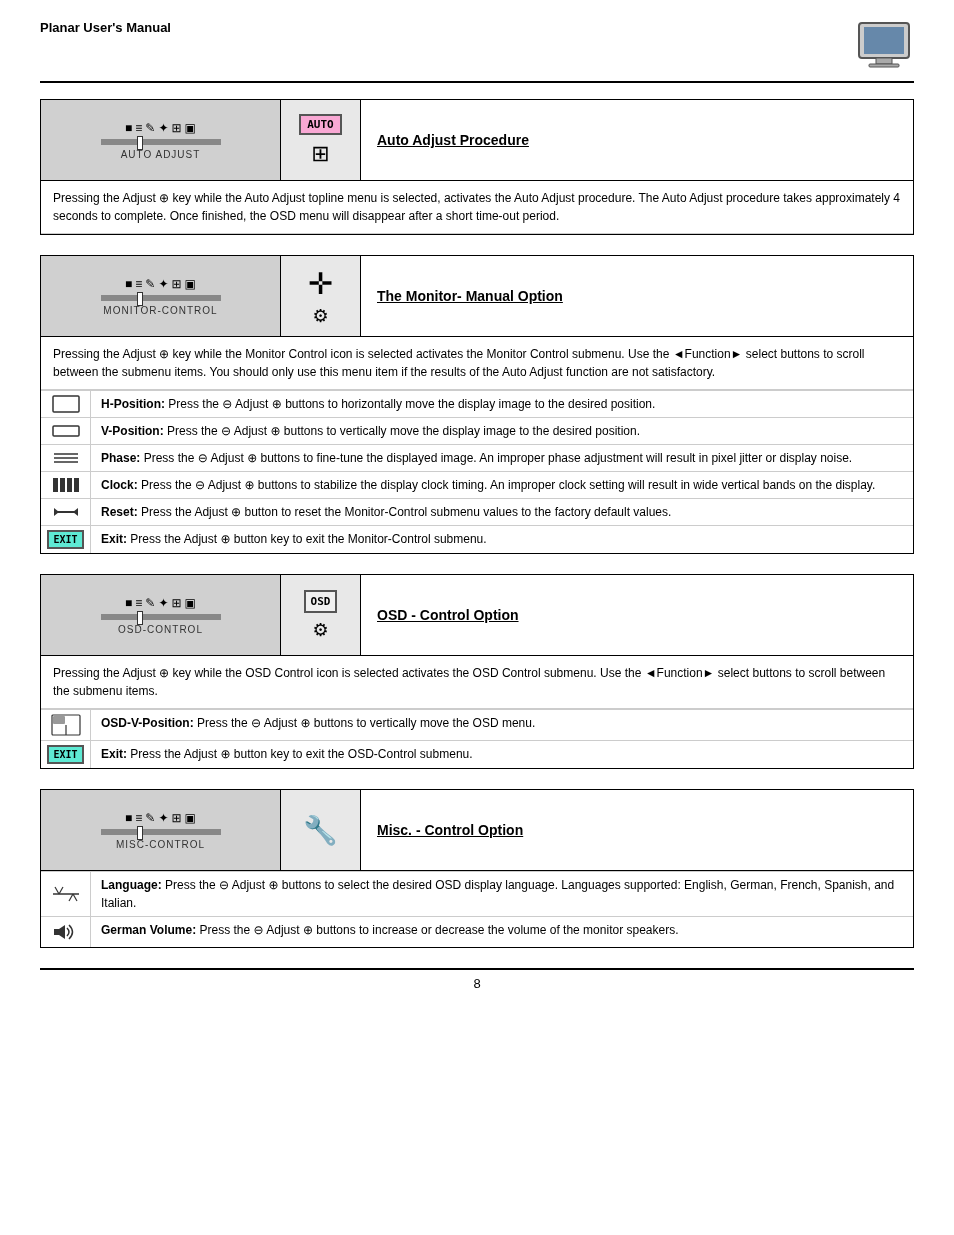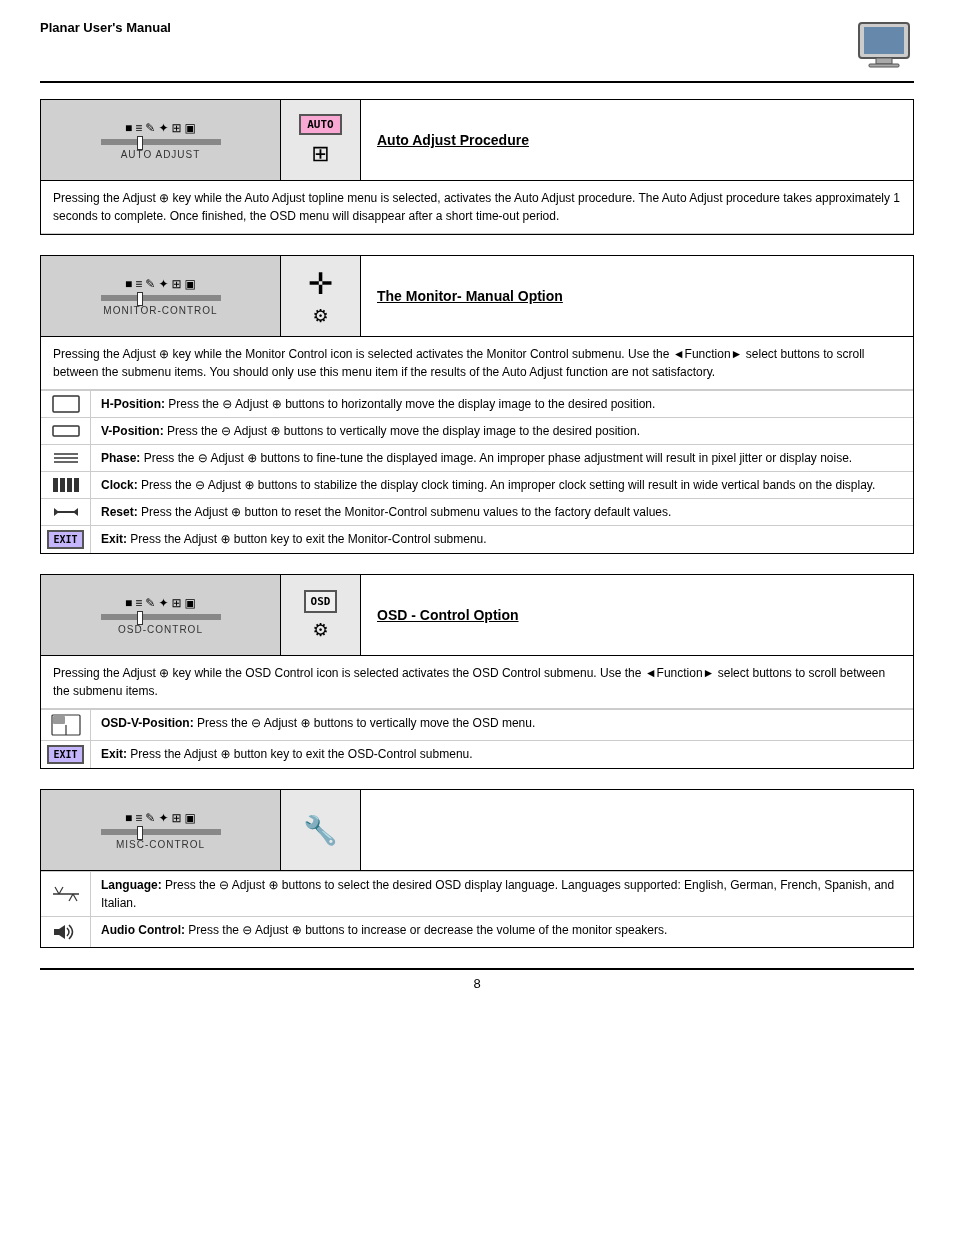--- a/index.html
+++ b/index.html
@@ -108,21 +108,21 @@
       border-top: 2px solid #000;
       padding-top: 6px;
       font-size: 13px;
     }
     b { font-weight: bold; }
     .icon-box {
       border: 2px solid #555;
       padding: 2px 4px;
       font-size: 11px;
       font-family: monospace;
-      background: #c4b5fd;
+      background: #5eead4;
     }
     .auto-icon {
       font-size: 11px;
       font-weight: bold;
       border: 2px solid #555;
       padding: 2px 6px;
       background: #f9a8d4;
       font-family: monospace;
     }
     .osd-bar-icons {
@@ -178,21 +178,21 @@
     </div>
     <div class="section-icon-col">
       <div class="auto-icon">AUTO</div>
       <div style="font-size:22px;margin-top:6px;">⊞</div>
     </div>
     <div class="section-title-col">
       <span class="section-title-text">Auto Adjust Procedure</span>
     </div>
   </div>
   <div class="section-body">
-    <span>Pressing the Adjust ⊕ key while the Auto Adjust topline menu is selected, activates the Auto Adjust procedure.  The Auto Adjust procedure takes approximately 1 seconds to complete.  Once finished, the OSD menu will disappear after a short time-out period.</span>
+    <span>Pressing the Adjust ⊕ key while the Auto Adjust topline menu is selected, activates the Auto Adjust procedure.  The Auto Adjust procedure takes approximately 4 seconds to complete.  Once finished, the OSD menu will disappear after a short time-out period.</span>
   </div>
 </div>
 
 <div class="section-box">
   <div class="section-header">
     <div class="osd-preview">
       <div class="osd-bar-icons">
         <span>■</span>
         <span>≡</span>
         <span>✎</span>
@@ -342,20 +342,23 @@
         <span>✦</span>
         <span>⊞</span>
         <span>▣</span>
       </div>
       <div class="slider-bar"></div>
       <div class="osd-label">MISC-CONTROL</div>
     </div>
     <div class="section-icon-col">
       <div style="font-size:28px;">🔧</div>
     </div>
+    <div class="section-title-col">
+      <span class="section-title-text">Misc. - Control Option</span>
+    </div>
   </div>
   <div class="table-rows">
     <div class="table-row">
       <div class="table-row-icon">
         <svg width="30" height="22" viewBox="0 0 30 22">
           <line x1="2" y1="11" x2="28" y2="11" stroke="#333" stroke-width="1.5"></line>
           <line x1="8" y1="11" x2="4" y2="4" stroke="#333" stroke-width="1.2"></line>
           <line x1="8" y1="11" x2="12" y2="4" stroke="#333" stroke-width="1.2"></line>
           <line x1="22" y1="11" x2="18" y2="18" stroke="#333" stroke-width="1.2"></line>
           <line x1="22" y1="11" x2="26" y2="18" stroke="#333" stroke-width="1.2"></line>
@@ -367,21 +370,21 @@
     </div>
     <div class="table-row">
       <div class="table-row-icon">
         <svg width="30" height="22" viewBox="0 0 30 22">
           <polygon points="3,8 3,14 8,14 14,18 14,4 8,8" fill="#333"></polygon>
           <path d="M16,7 Q20,11 16,15" fill="none" stroke="#333" stroke-width="1.5"></path>
           <path d="M18,4 Q25,11 18,18" fill="none" stroke="#333" stroke-width="1.5"></path>
         </svg>
       </div>
       <div class="table-row-content">
-        <b>Audio Control:</b> Press the ⊖ Adjust ⊕ buttons to increase or decrease the volume of the monitor speakers.
+        <b>German Volume:</b> Press the ⊖ Adjust ⊕ buttons to increase or decrease the volume of the monitor speakers.
       </div>
     </div>
   </div>
 </div>
 
 <div class="footer">
   <span>8</span>
 </div>
 
 </body></html>

